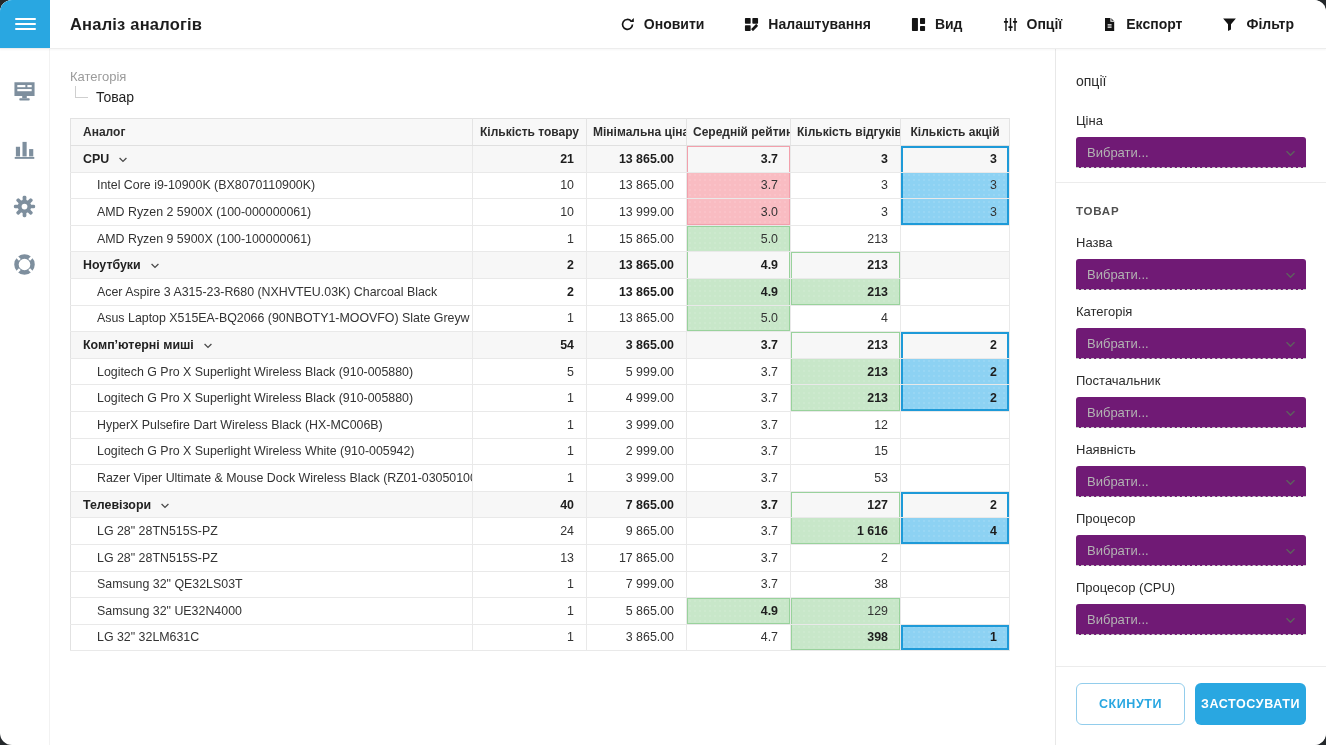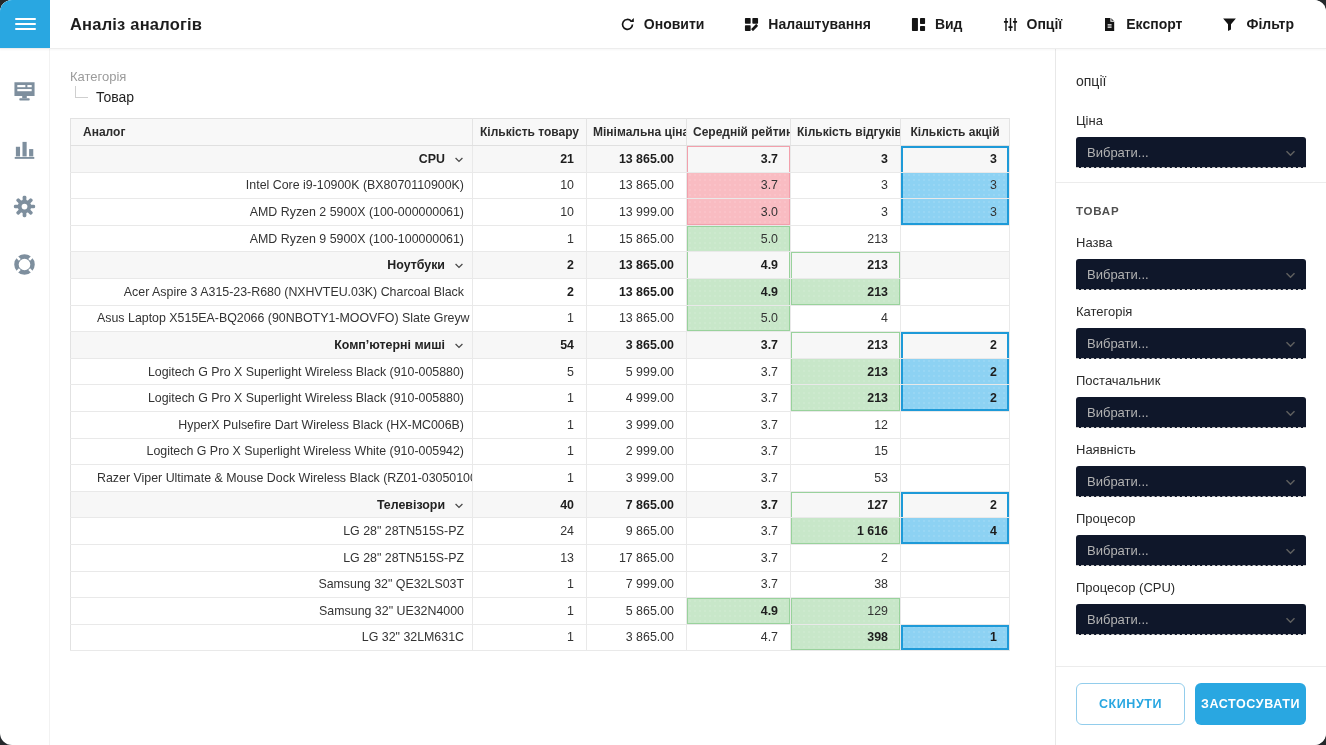--- a/index.html
+++ b/index.html
@@ -42,39 +42,39 @@
   .tree-root{font-size:13px;color:#9b9b9b;cursor:pointer}
   .tree-child{display:flex;align-items:center;margin-top:5px;font-size:14px;color:#1f1f1f;cursor:pointer}
   .elbow{width:13px;height:12px;border-left:1px solid #cfcfcf;border-bottom:1px solid #cfcfcf;margin:-6px 8px 4px 5px}
   
   table.grid{margin-top:13px;width:939px;border-collapse:collapse;border:1px solid #e2e2e2;table-layout:fixed}
   .grid th{background:#f8f8f8;height:27px;font-size:12px;font-weight:700;color:#2c2c2c;
     text-align:center;padding:0 6px;border-right:1px solid #e4e4e4;border-bottom:1px solid #e0e0e0;cursor:pointer;white-space:nowrap;overflow:hidden}
   .grid th.h-name{text-align:left;padding-left:12px}
   .grid td{height:26.6px;font-size:12.4px;color:#333;text-align:right;padding:0 12px 0 0;
     border-right:1px solid var(--grid-line);border-bottom:1px solid var(--grid-line);white-space:nowrap;overflow:hidden}
-  .grid td.name{text-align:right;padding:0 8px 0 26px}
+  .grid td.name{text-align:left;padding:0 8px 0 26px}
   .grid tr.group td{background:var(--group-bg)}
   .grid tr.group td.name{padding-left:12px;font-weight:700;color:#222}
   .grid td.b{font-weight:700;color:#1d1d1d}
   .grid td.c-red,.grid td.c-green,.grid td.c-blue{
     background-image:radial-gradient(rgba(255,255,255,.38) .8px,rgba(0,0,0,0) .9px);
     background-size:5px 5px;}
   .grid td.c-red{background-color:var(--red-bg)}
   .grid td.c-green{background-color:var(--green-bg)}
   .grid td.c-blue{background-color:var(--blue-bg)}
   .gchev{display:inline-block;margin-left:9px;color:#4a4a4a;cursor:pointer}
   .gchev svg{width:10px;height:6px;display:block}
   
   .filters{flex:0 0 271px;border-left:1px solid #e8e8e8;padding:22px 20px 20px;display:flex;flex-direction:column;background:#fff}
   .fp-h{font-size:14px;color:#2b2b2b;margin:2px 0 24px}
   .fp-h.caps{font-size:11.5px;font-weight:700;color:#4f4f4f;letter-spacing:.8px;margin:0 0 18px}
   .fp-field{margin-bottom:14px}
   .fp-label{font-size:13px;color:#2b2b2b;margin-bottom:9px}
-  .fp-select{height:31px;background:#0f172a;border:0;border-bottom:1px dashed #cdcdcd;border-radius:3px 3px 0 0;
+  .fp-select{height:31px;background:#701a75;border:0;border-bottom:1px dashed #cdcdcd;border-radius:3px 3px 0 0;
     display:flex;align-items:center;justify-content:space-between;padding:0 10px 0 11px;cursor:pointer}
   .fp-ph{font-size:13px;color:#b3b3b3}
   .fp-select svg{width:11px;height:7px;color:#5f5f5f}
   .fp-divider{border-top:1px solid #ececec;margin:12px -20px 22px}
   .fp-bottom{margin-top:auto}
   .fp-bottom .fp-divider{margin:0 -20px 16px}
   .fp-actions{display:flex;gap:10px}
   .btn{flex:1;height:42px;border-radius:6px;font-family:inherit;font-size:12.5px;font-weight:700;letter-spacing:.6px;cursor:pointer}
   .btn-apply{background:var(--accent);border:0;color:#fff}
   .btn-reset{background:#fff;border:1px solid #92cdec;color:var(--accent)}

